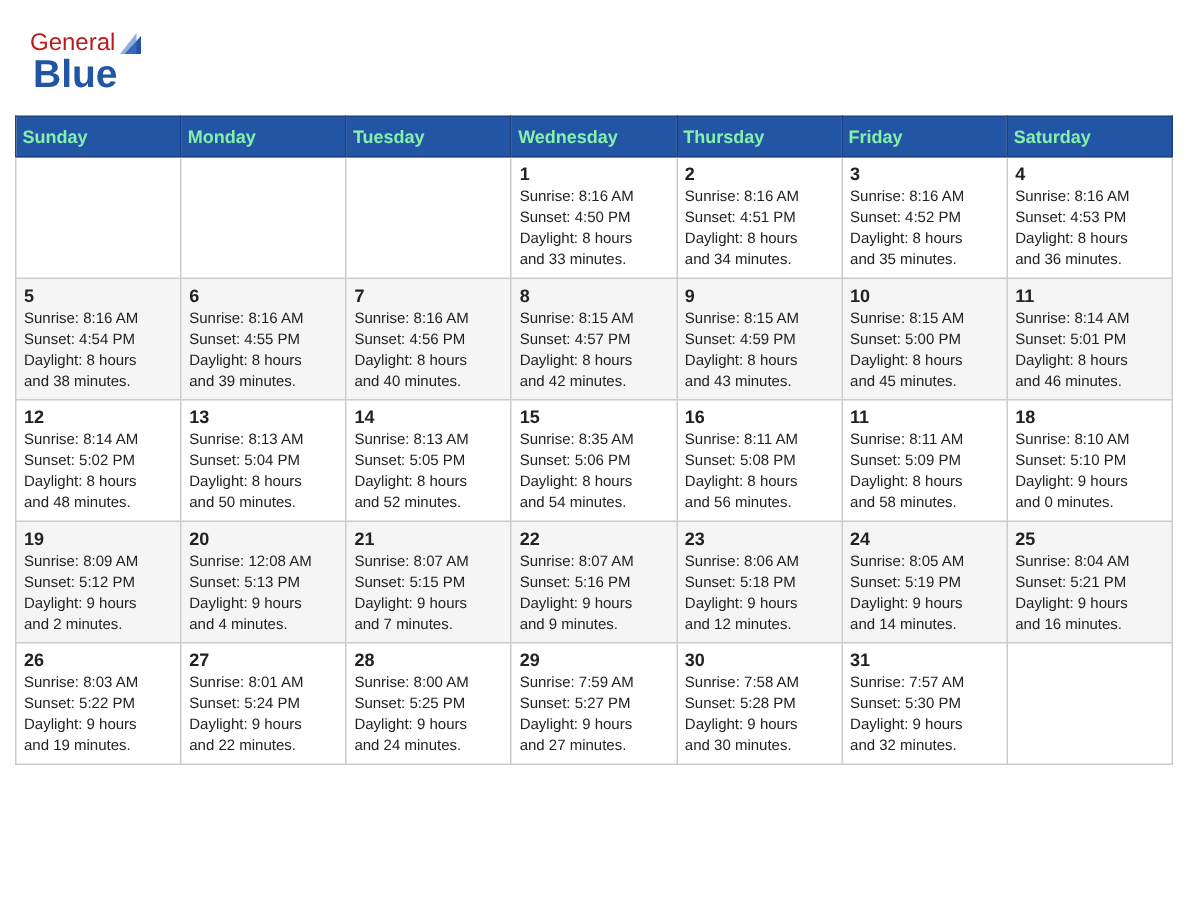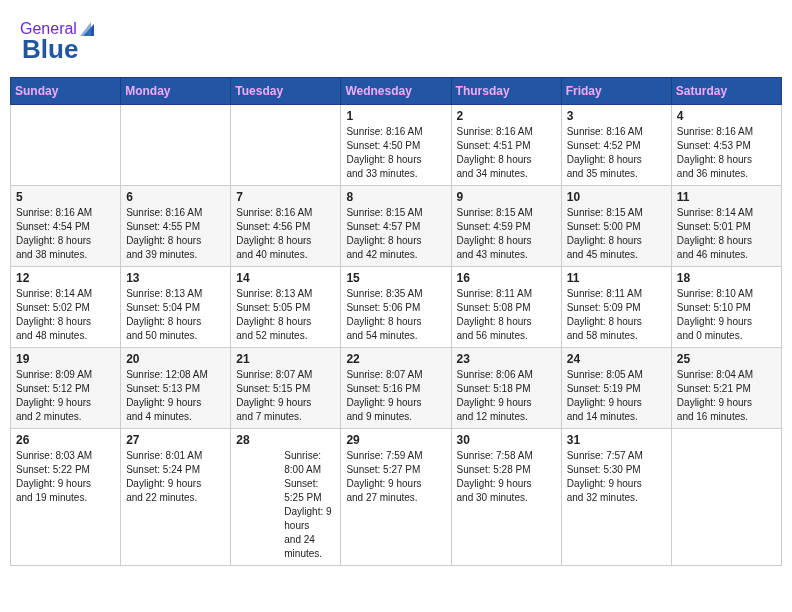--- a/index.html
+++ b/index.html
@@ -14,21 +14,21 @@
       display: flex;
       align-items: flex-start;
       justify-content: space-between;
       padding: 10px 10px 8px 10px;
     }
     .logo {
       display: flex;
       flex-direction: column;
       align-items: flex-start;
     }
-    .logo-general { color: #6d28d9; }
+    .logo-general { color: #b91c1c; }
     .logo-blue { color: #2255a4; }
     .title-section {
       text-align: right;
     }
     .main-title {
       font-size: 32px;
       font-weight: bold;
       color: #1a1a2e;
     }
     .subtitle {
@@ -36,21 +36,21 @@
       color: #444;
       margin-top: 2px;
     }
     .calendar {
       width: 100%;
       border-collapse: collapse;
       margin-top: 4px;
     }
     .calendar thead th {
       background-color: #2255a4;
-      color: #f0abfc;
+      color: #86efac;
       font-size: 12px;
       font-weight: bold;
       padding: 6px 4px;
       text-align: left;
       border: 1px solid #1a4080;
     }
     .calendar tbody td {
       border: 1px solid #ccc;
       vertical-align: top;
       padding: 4px 5px;
@@ -306,21 +306,21 @@
         </td>
         <td>
           <div class="day-number">27</div>
           <div class="day-info" style="white-space: pre-line;">Sunrise: 8:01 AM
 Sunset: 5:24 PM
 Daylight: 9 hours
 and 22 minutes.</div>
         </td>
         <td>
           <div class="day-number">28</div>
-          <div class="day-info" style="white-space: pre-line; margin-left: 48px;">Sunrise: 8:00 AM
+          <div class="day-info" style="white-space: pre-line;">Sunrise: 8:00 AM
 Sunset: 5:25 PM
 Daylight: 9 hours
 and 24 minutes.</div>
         </td>
         <td>
           <div class="day-number">29</div>
           <div class="day-info" style="white-space: pre-line;">Sunrise: 7:59 AM
 Sunset: 5:27 PM
 Daylight: 9 hours
 and 27 minutes.</div>

